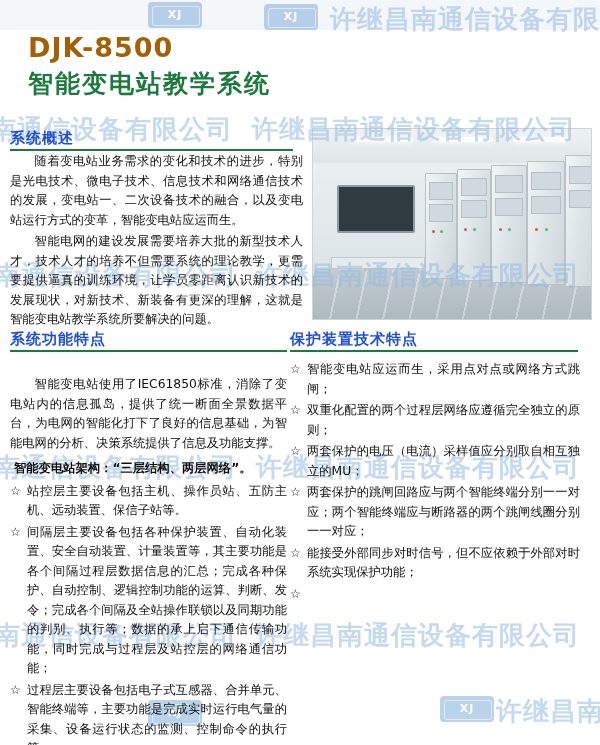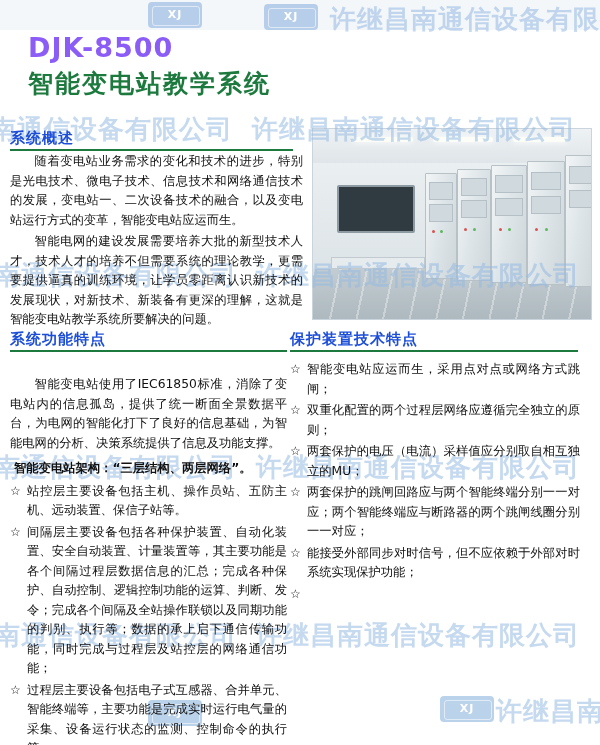--- a/index.html
+++ b/index.html
@@ -72,21 +72,21 @@
 
   
   .title-wrap {
     position: absolute;
     left: 28px;
     top: 32px;
     z-index: 6;
   }
   .doc-model {
     font-size: 27px;
-    color: #8b5cf6;
+    color: #a16207;
     font-weight: bold;
     letter-spacing: 1px;
     line-height: 32px;
     font-family: "DejaVu Sans", "Liberation Sans", sans-serif;
   }
   .doc-title {
     font-size: 25px;
     color: #1d7a3e;
     font-weight: bold;
     letter-spacing: 2px;

